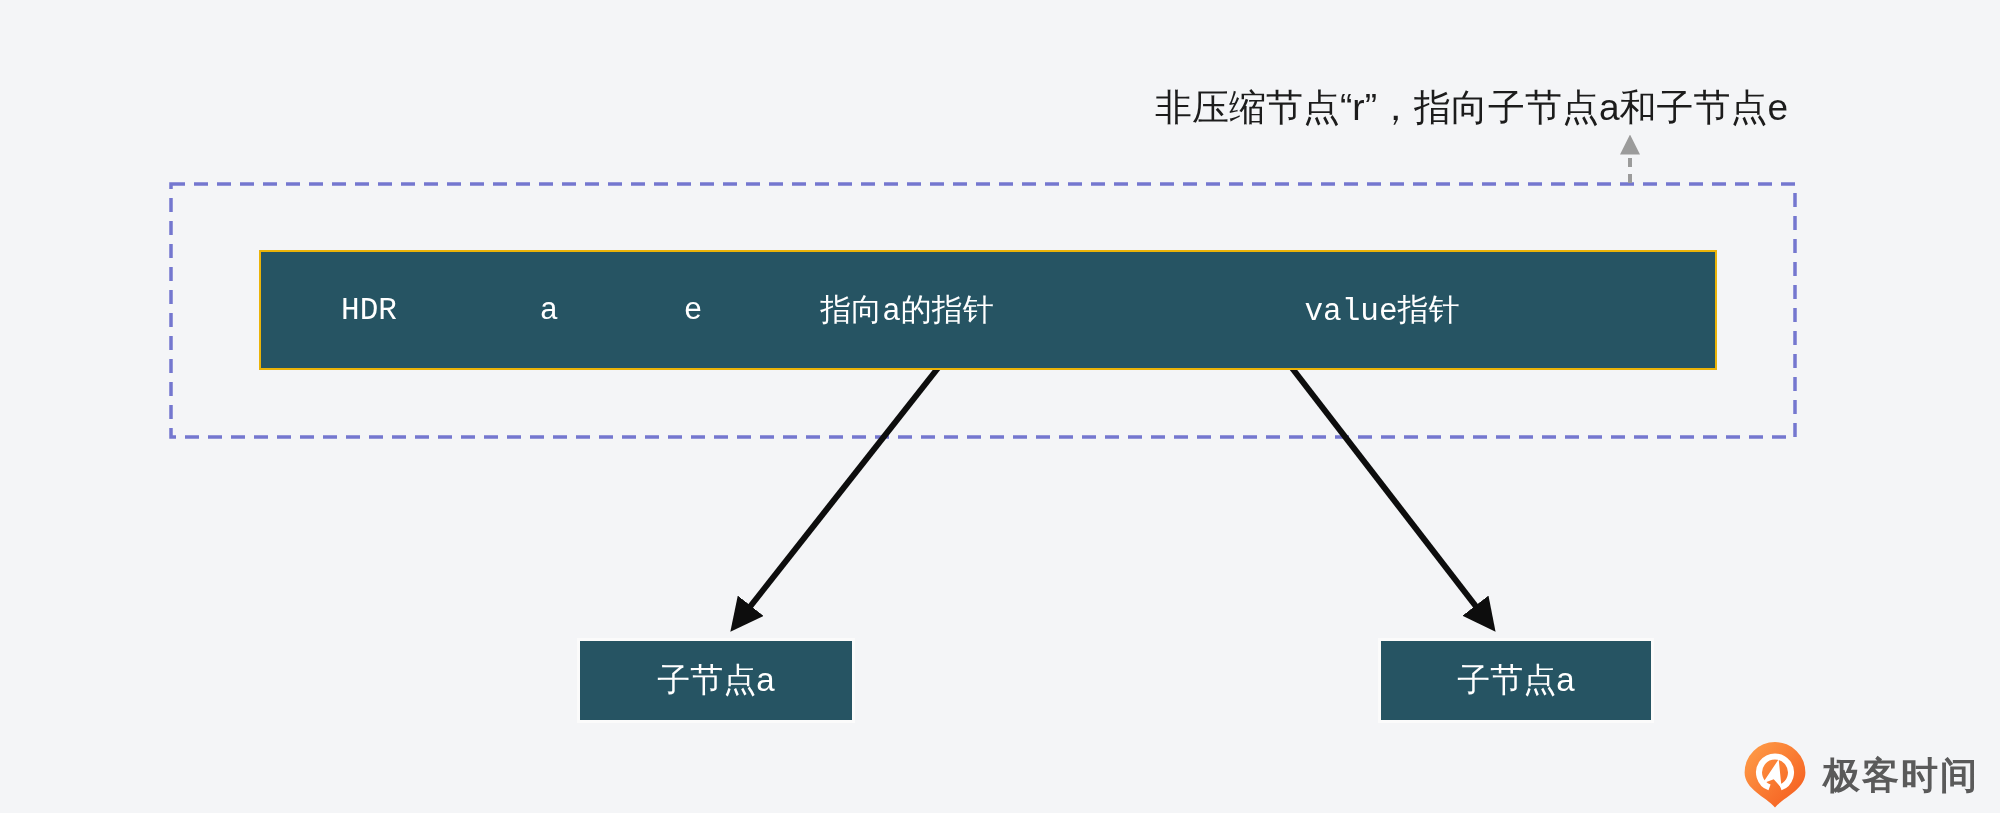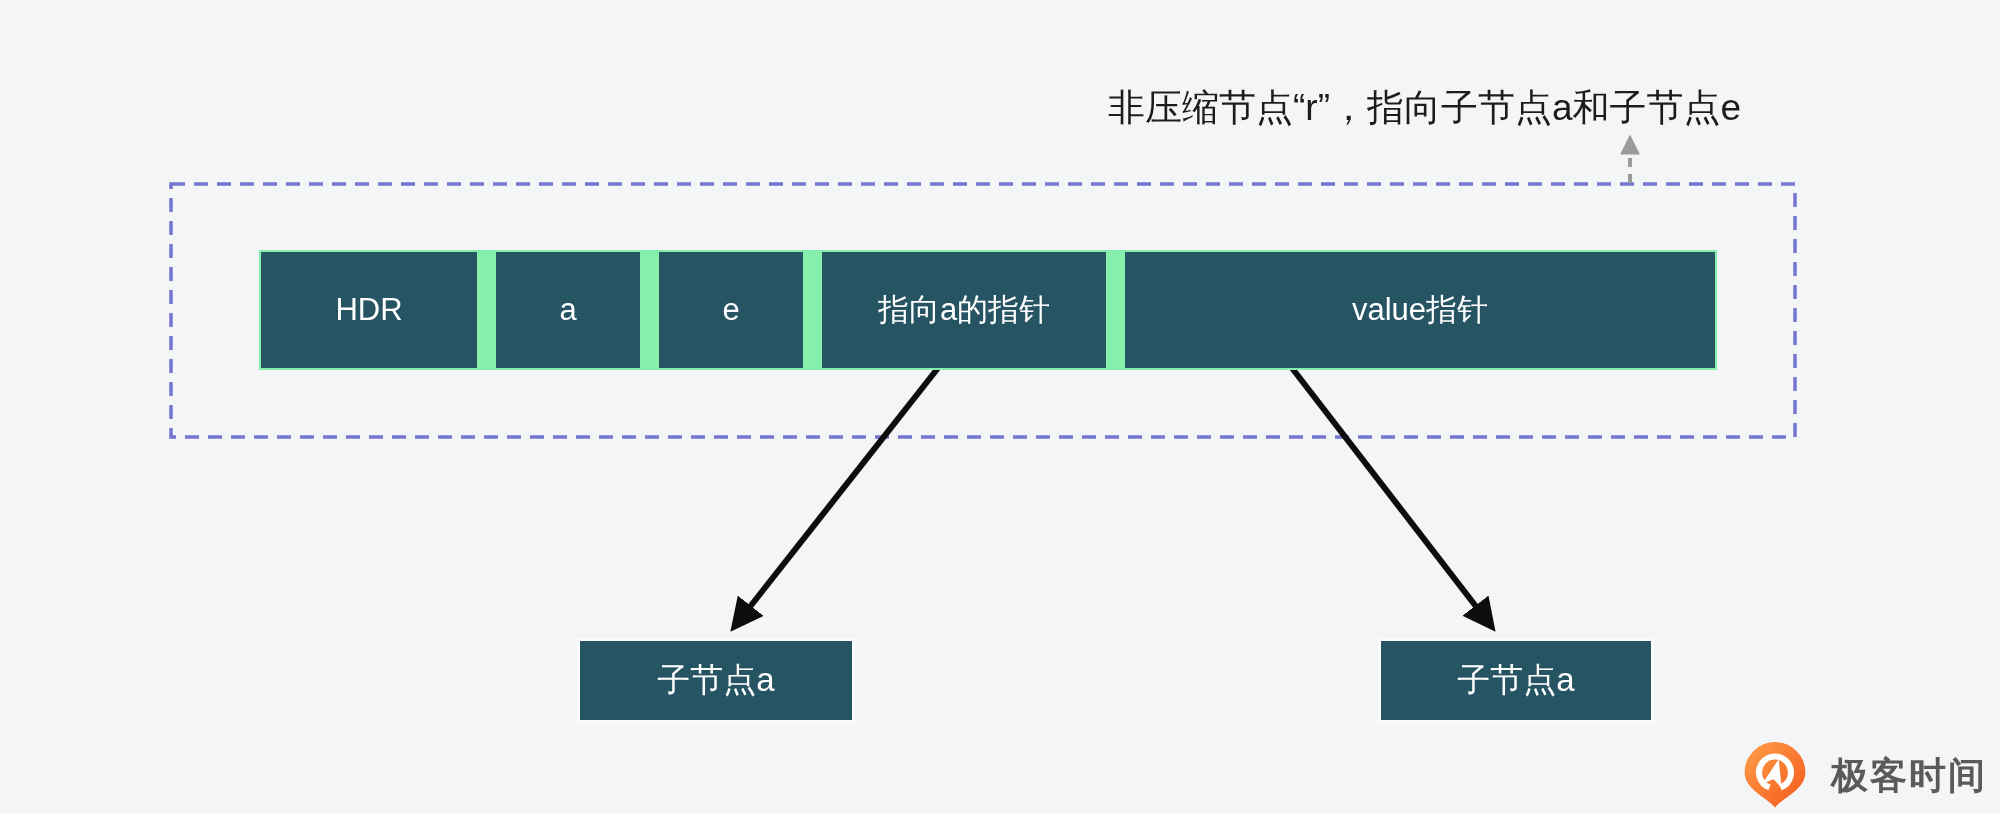--- a/index.html
+++ b/index.html
@@ -19,21 +19,21 @@
   }
   .canvas{
     position:relative;
     width:2000px;
     height:813px;
     background:var(--background);
     overflow:hidden;
   }
   .annotation{
     position:absolute;
-    left:1108px;
+    left:1155px;
     top:86px;
     font-size:37px;
     line-height:1.2;
     color:var(--annotation-text);
     white-space:nowrap;
   }
   .arrow-layer{
     position:absolute;
     left:0;top:0;
     width:2000px;height:813px;
@@ -57,25 +57,26 @@
     fill:none;
   }
   .marker-black{fill:var(--arrow);}
   .marker-gray{fill:var(--annotation-arrow);}
   .node-row{
     position:absolute;
     left:259px;
     top:250px;
     width:1458px;
     height:120px;
-    background:#86efac;
+    background:#eab308;
     display:flex;
-    gap:19px;
+    gap:0;
     padding:2px;
     box-sizing:border-box;
+    font-family:Liberation Mono, monospace;
   }
   .cell{
     background:var(--cell-fill);
     color:var(--cell-text);
     display:flex;
     align-items:center;
     justify-content:center;
     font-size:31px;
     box-sizing:border-box;
   }
@@ -93,21 +94,21 @@
   .child-box.a{left:577px;top:638px;width:278px;height:85px;}
   .child-box.e{left:1378px;top:638px;width:276px;height:85px;}
   .logo{
     position:absolute;
     left:1737px;
     top:742px;
     display:flex;
     align-items:center;
   }
   .logo-text{
-    margin-left:18px;
+    margin-left:10px;
     font-size:37px;
     font-weight:bold;
     color:var(--logo-text);
     letter-spacing:2px;
     white-space:nowrap;
   }
 </style>
 </head>
 <body>
 

